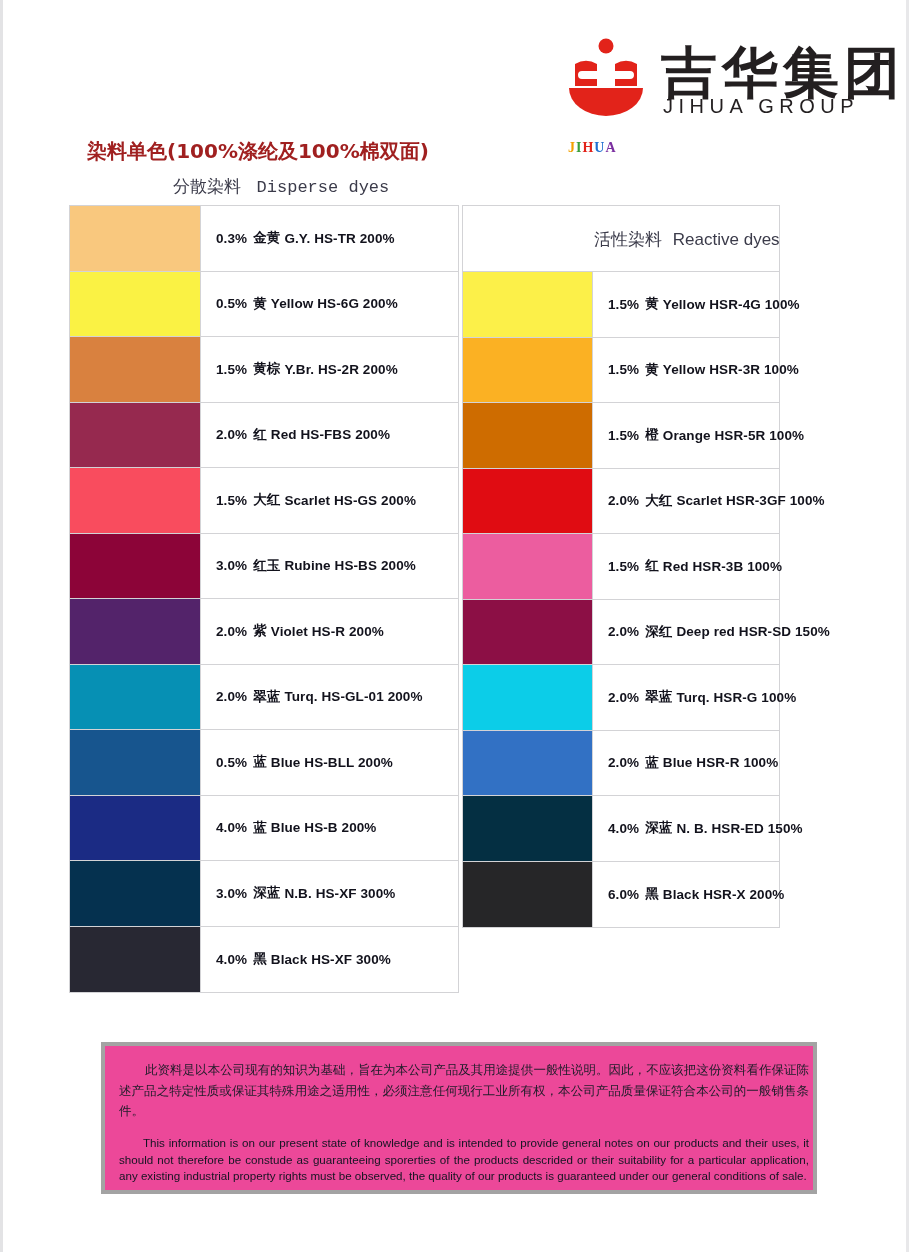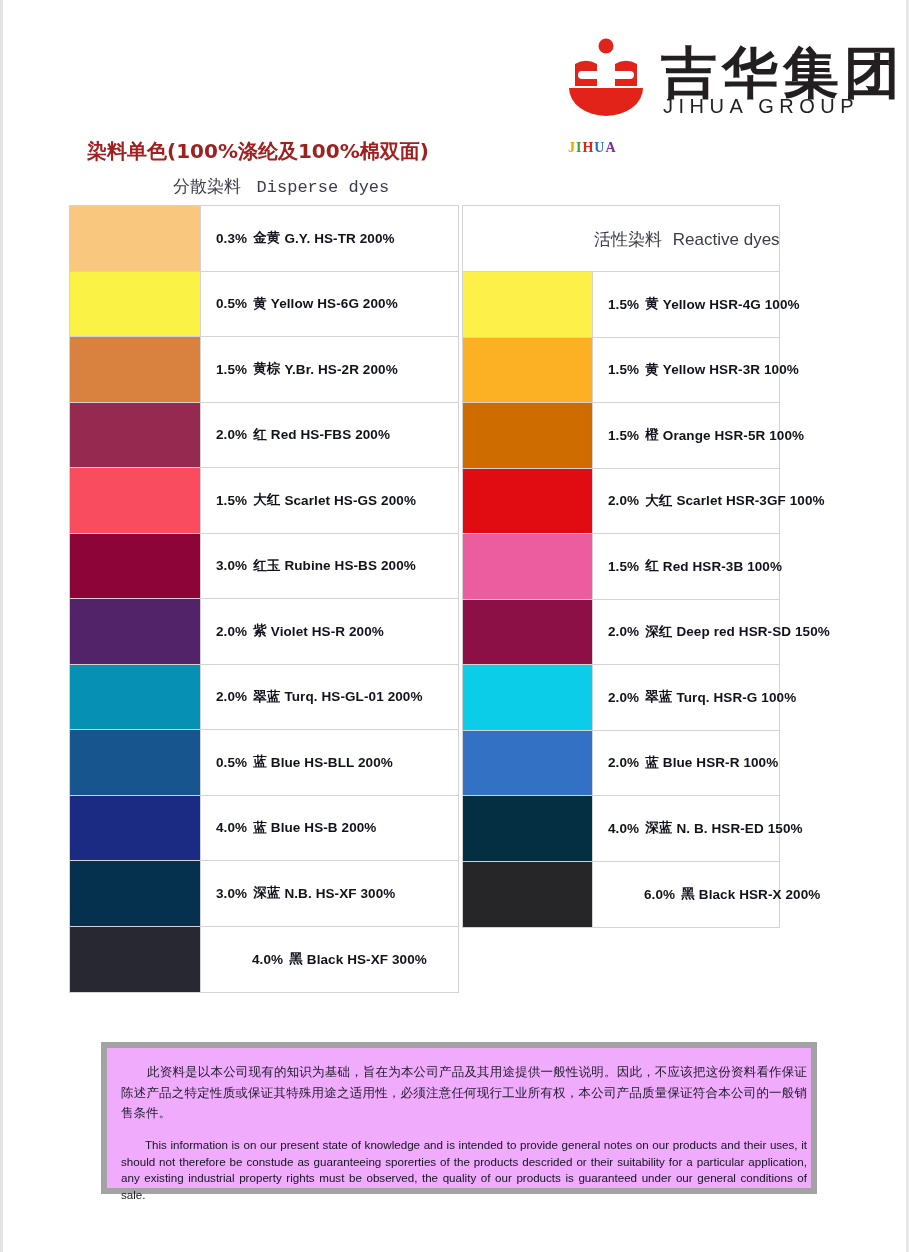--- a/index.html
+++ b/index.html
@@ -123,21 +123,21 @@
     white-space: nowrap;
   }
 
   .row {
     display: flex;
     height: 65.5px;
     border-bottom: 1px solid #d3d3d6;
     box-sizing: border-box;
     background: #fff;
   }
-  .row:last-child { border-bottom: none; gap: 36px; }
+  .row:last-child { border-bottom: none; }
 
   .swatch {
     width: 131px;
     flex: 0 0 131px;
     box-sizing: border-box;
     border-right: 1px solid #d3d3d6;
   }
   .tbl-right .swatch { width: 130px; flex: 0 0 130px; }
 
   .label {
@@ -156,23 +156,23 @@
   .label .cn  { margin: 0 4px 0 6px; font-family: "DejaVu Sans", sans-serif; }
   .label .nm  { font-family: "Liberation Sans", sans-serif; }
 
   
   .disclaimer {
     position: absolute;
     left: 98px;
     top: 1042px;
     width: 716px;
     height: 152px;
-    border: 6px solid #a3a3a3;
-    box-sizing: border-box;
-    background: #f0abfc;
+    border: 4px solid #a3a3a3;
+    box-sizing: border-box;
+    background: #ec4899;
     padding: 14px 4px 0 14px;
   }
   .d-cn {
     font-size: 12.5px;
     line-height: 1.65;
     color: #1c1c28;
     text-align: justify;
     text-indent: 26px;
     font-family: "DejaVu Serif", "Liberation Serif", serif;
     margin: 0;

